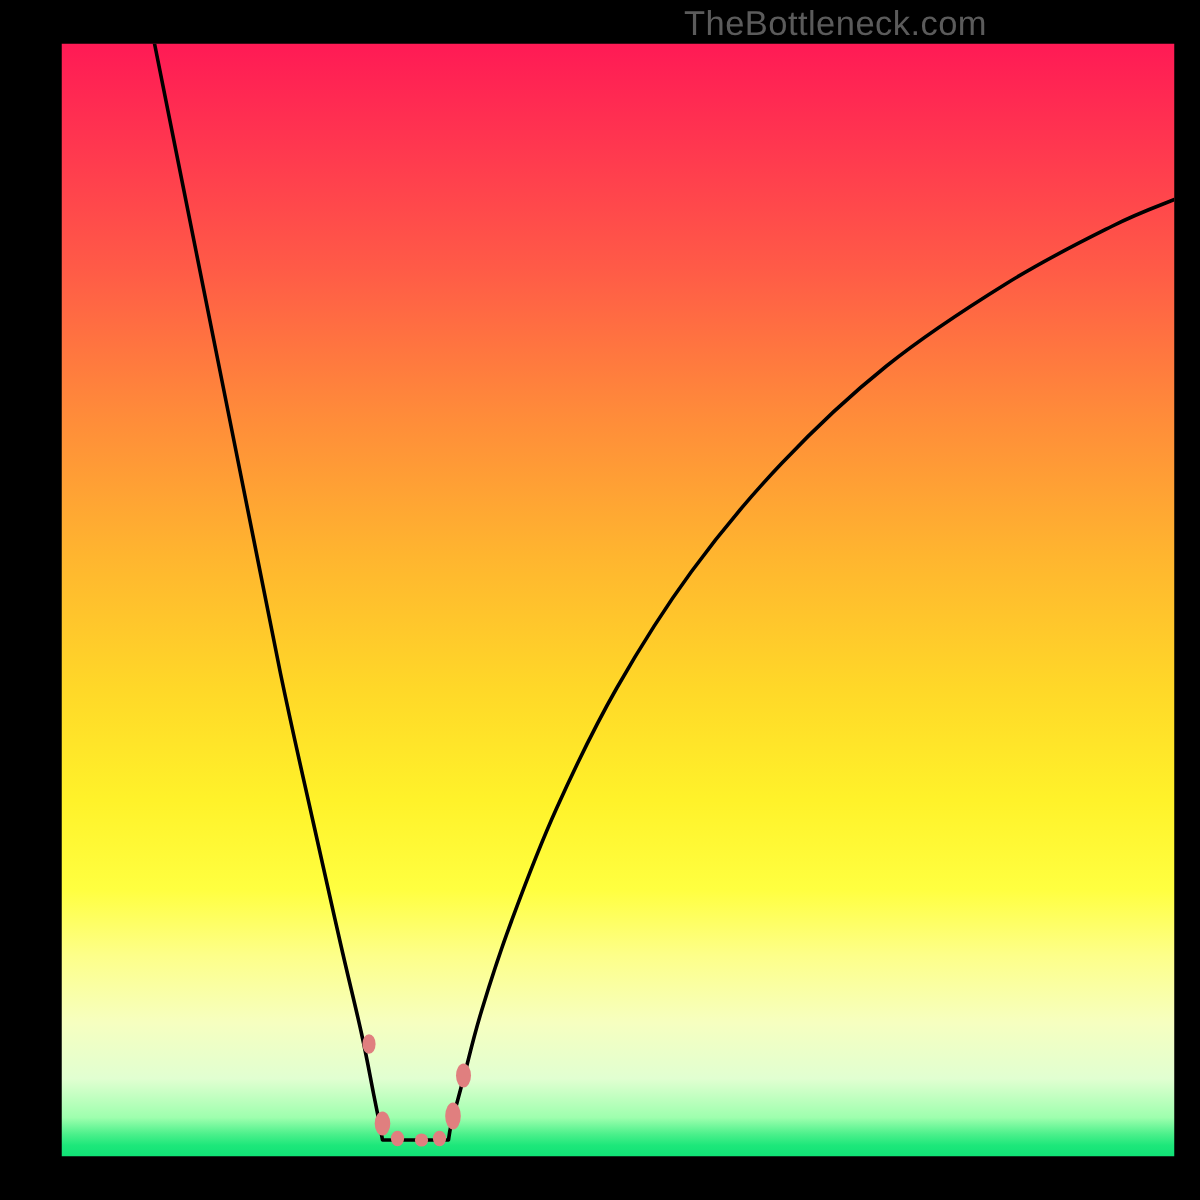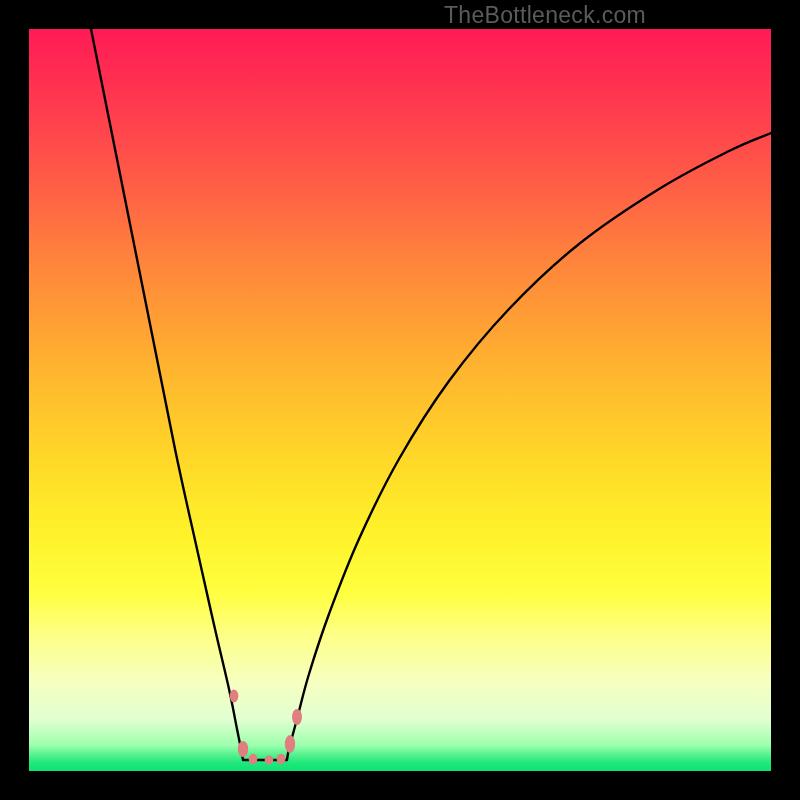--- a/index.html
+++ b/index.html
@@ -6,21 +6,21 @@
     margin: 0;
     padding: 0;
     width: 800px;
     height: 800px;
     overflow: hidden;
     background: #000;
     font-family: Arial, Helvetica, sans-serif;
   }
   .frame {
     position: absolute;
-    left: 0;
+    left: 12px;
     top: 0;
     width: 656px;
     height: 800px;
     background: #000;
   }
   .plot {
     position: absolute;
     left: 29px;
     top: 29px;
     width: 742px;

